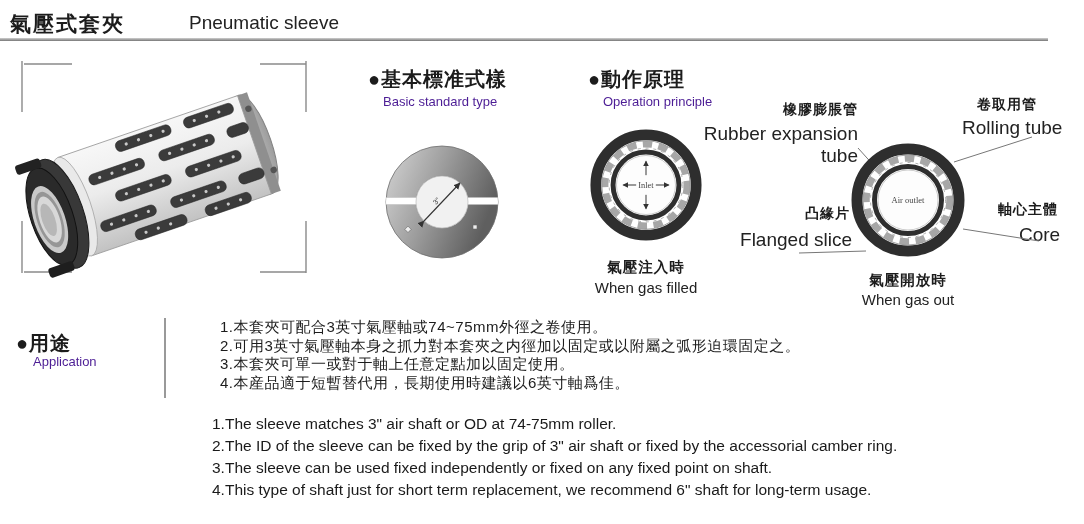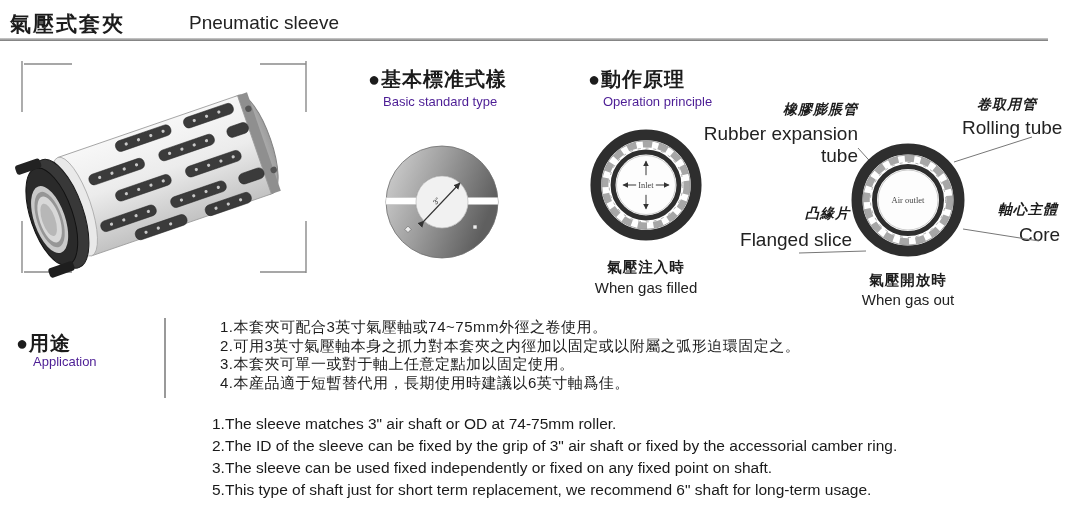--- a/index.html
+++ b/index.html
@@ -10,21 +10,21 @@
   .abs{position:absolute;}
   
   .title-zh{left:10px;top:10px;font-size:21px;font-weight:bold;letter-spacing:2px;}
   .title-en{left:143px;top:12px;font-size:19px;font-weight:500;color:#222;margin-left:46px;}
   .title-rule{left:0;top:38px;width:1048px;height:3px;
     background:linear-gradient(#cfcfcf,#777);}
   
   .sec-zh{font-size:20px;font-weight:bold;letter-spacing:1px;}
   .sec-en{font-size:13px;color:#4c1d95;}
   
-  .lbl-zh{font-size:14px;font-weight:bold;letter-spacing:1px;font-style:italic;}
+  .lbl-zh{font-size:14px;font-weight:bold;letter-spacing:1px;}
   .lbl-en{font-size:19px;color:#222;}
   .cap-zh{font-size:14.5px;font-weight:bold;text-align:center;letter-spacing:1px;}
   .cap-en{font-size:15px;text-align:center;color:#222;}
   
   .list-zh div{font-size:15px;line-height:18.6px;letter-spacing:.5px;margin-left:8px;}
   .list-en div{font-size:15.5px;line-height:22px;color:#1a1a1a;}
   .vdivider{width:2px;background:#999;}
   .r{text-align:right;}
 </style>
 </head>
@@ -232,16 +232,16 @@
     <div>1.本套夾可配合3英寸氣壓軸或74~75mm外徑之卷使用。</div>
     <div>2.可用3英寸氣壓軸本身之抓力對本套夾之内徑加以固定或以附屬之弧形迫環固定之。</div>
     <div>3.本套夾可單一或對于軸上任意定點加以固定使用。</div>
     <div>4.本産品適于短暫替代用，長期使用時建議以6英寸軸爲佳。</div>
   </div>
 
   <div class="abs list-en" style="left:212px;top:413px;width:872px">
     <div>1.The sleeve matches 3" air shaft or OD at 74-75mm roller.</div>
     <div>2.The ID of the sleeve can be fixed by the grip of 3" air shaft or fixed by the accessorial camber ring.</div>
     <div>3.The sleeve can be used fixed independently or fixed on any fixed point on shaft.</div>
-    <div>5.This type of shaft just for short term replacement, we recommend 6" shaft for long-term usage.</div>
+    <div>4.This type of shaft just for short term replacement, we recommend 6" shaft for long-term usage.</div>
   </div>
 
 </div>
 
 </body></html>

